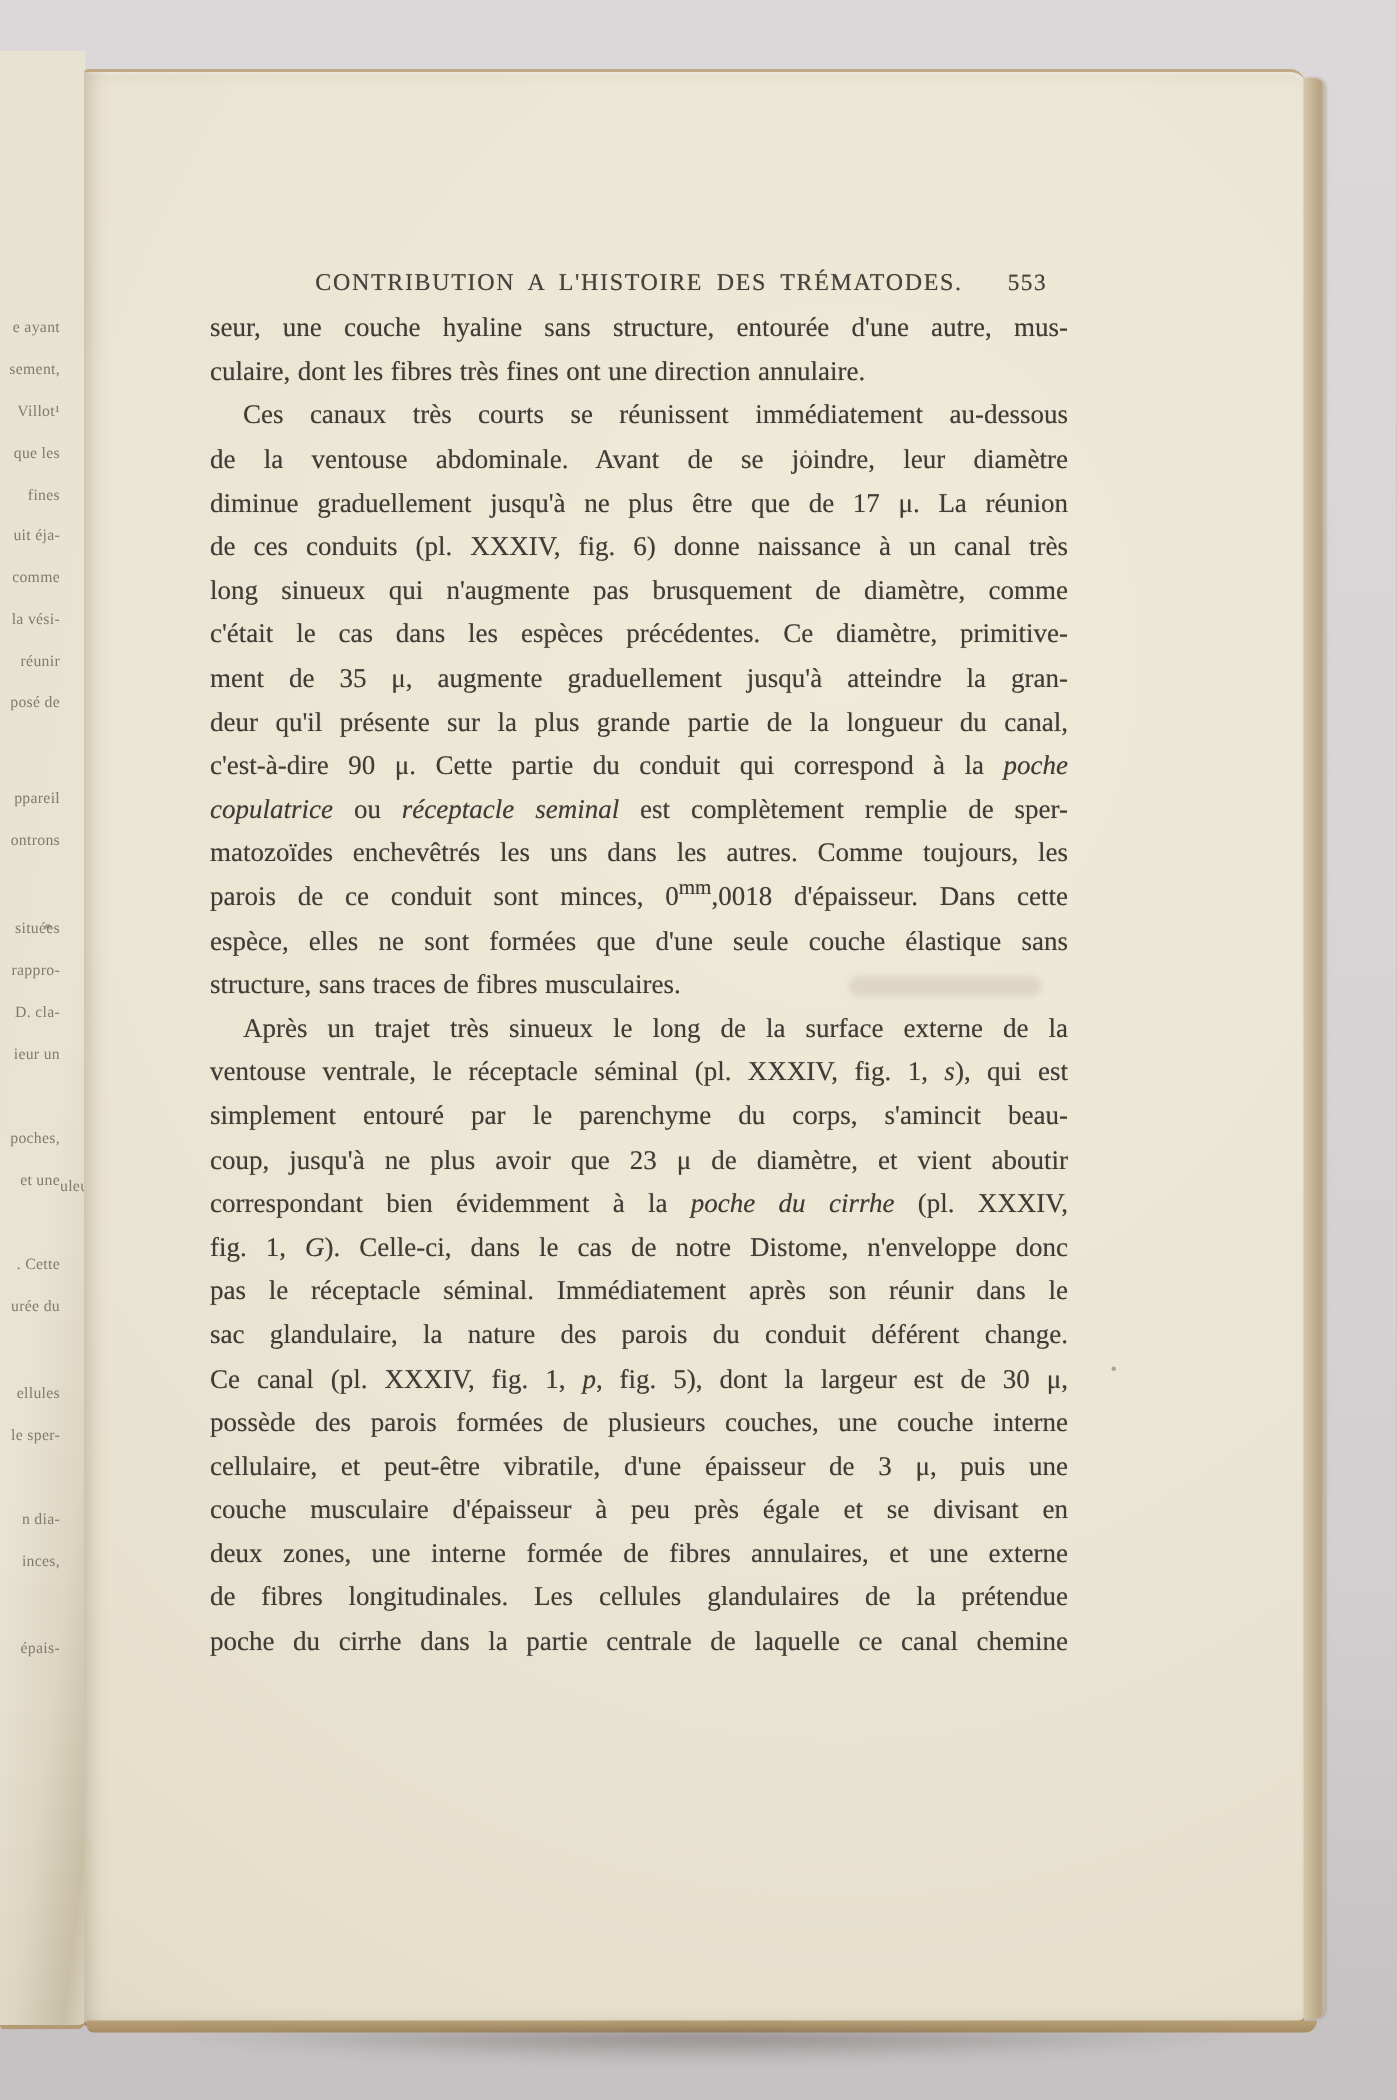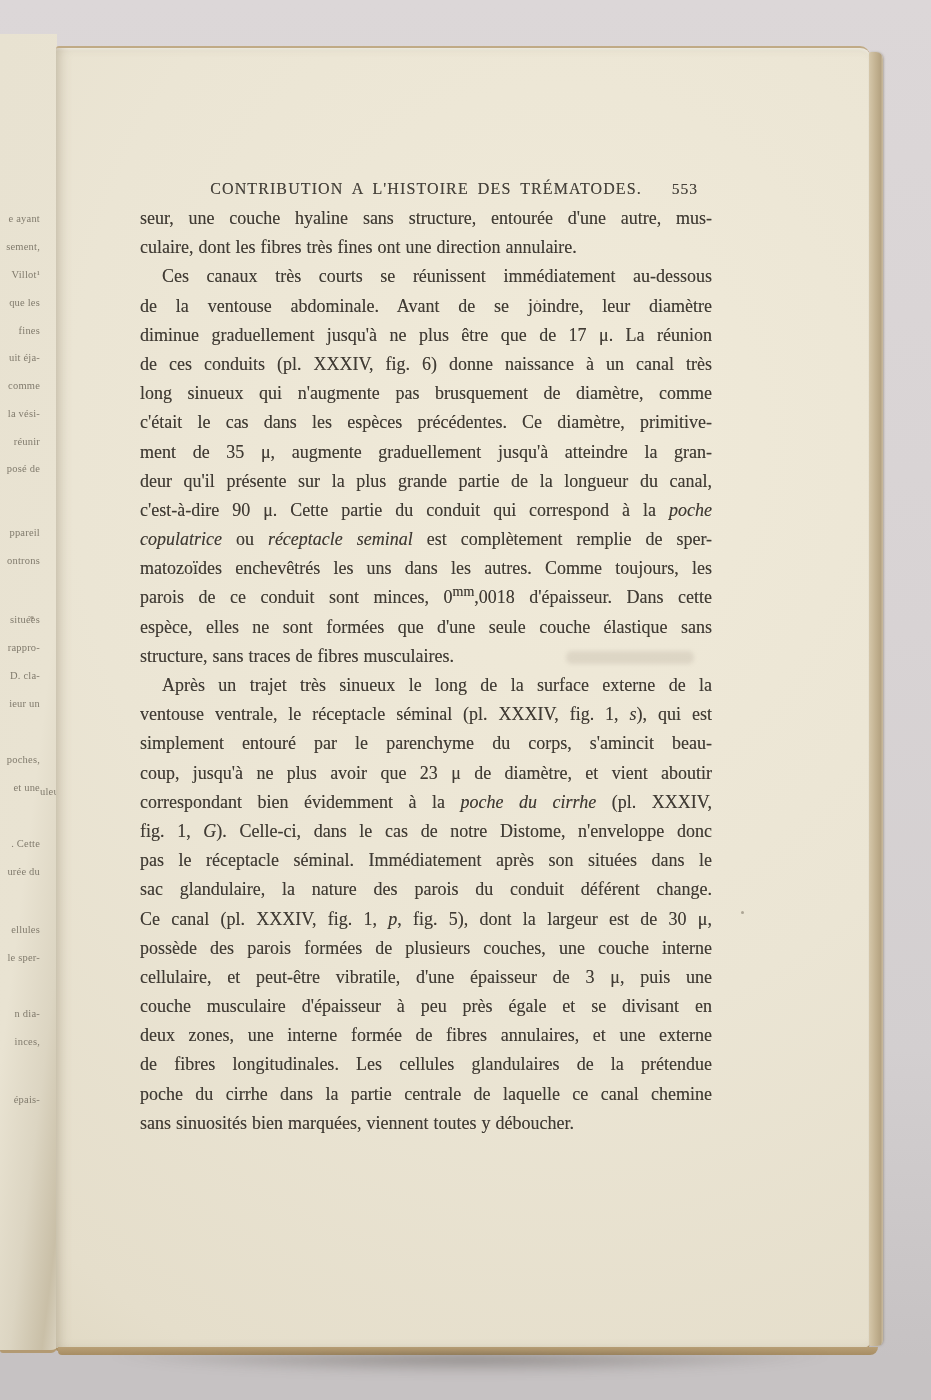--- a/index.html
+++ b/index.html
@@ -134,30 +134,29 @@
         <div class="bline">matozoïdes enchevêtrés les uns dans les autres. Comme toujours, les</div>
         <div class="bline">parois de ce conduit sont minces, 0<span class="sup">mm</span>,0018 d'épaisseur. Dans cette</div>
         <div class="bline">espèce, elles ne sont formées que d'une seule couche élastique sans</div>
         <div class="bline end">structure, sans traces de fibres musculaires.</div>
         <div class="bline ind">Après un trajet très sinueux le long de la surface externe de la</div>
         <div class="bline">ventouse ventrale, le réceptacle séminal (pl. XXXIV, fig. 1, <span class="it">s</span>), qui est</div>
         <div class="bline">simplement entouré par le parenchyme du corps, s'amincit beau-</div>
         <div class="bline">coup, jusqu'à ne plus avoir que 23 μ de diamètre, et vient aboutir</div>
         <div class="bline">correspondant bien évidemment à la <span class="it">poche du cirrhe</span> (pl. XXXIV,</div>
         <div class="bline">fig. 1, <span class="it">G</span>). Celle-ci, dans le cas de notre Distome, n'enveloppe donc</div>
-        <div class="bline">pas le réceptacle séminal. Immédiatement après son situées dans le</div>
+        <div class="bline">pas le réceptacle séminal. Immédiatement après son réunir dans le</div>
         <div class="bline">sac glandulaire, la nature des parois du conduit déférent change.</div>
         <div class="bline">Ce canal (pl. XXXIV, fig. 1, <span class="it">p</span>, fig. 5), dont la largeur est de 30 μ,</div>
         <div class="bline">possède des parois formées de plusieurs couches, une couche interne</div>
         <div class="bline">cellulaire, et peut-être vibratile, d'une épaisseur de 3 μ, puis une</div>
         <div class="bline">couche musculaire d'épaisseur à peu près égale et se divisant en</div>
         <div class="bline">deux zones, une interne formée de fibres annulaires, et une externe</div>
         <div class="bline">de fibres longitudinales. Les cellules glandulaires de la prétendue</div>
         <div class="bline">poche du cirrhe dans la partie centrale de laquelle ce canal chemine</div>
-        <div class="bline end">sans sinuosités bien marquées, viennent toutes y déboucher.</div>
       </div>
   </div>
 
   <div class="stack-edge"></div>
   <div class="bottom-edge"></div>
   <div class="shadow"></div>
 
   <div class="ghost"></div>
   <div class="speck s1"></div>
   <div class="speck s2"></div>

